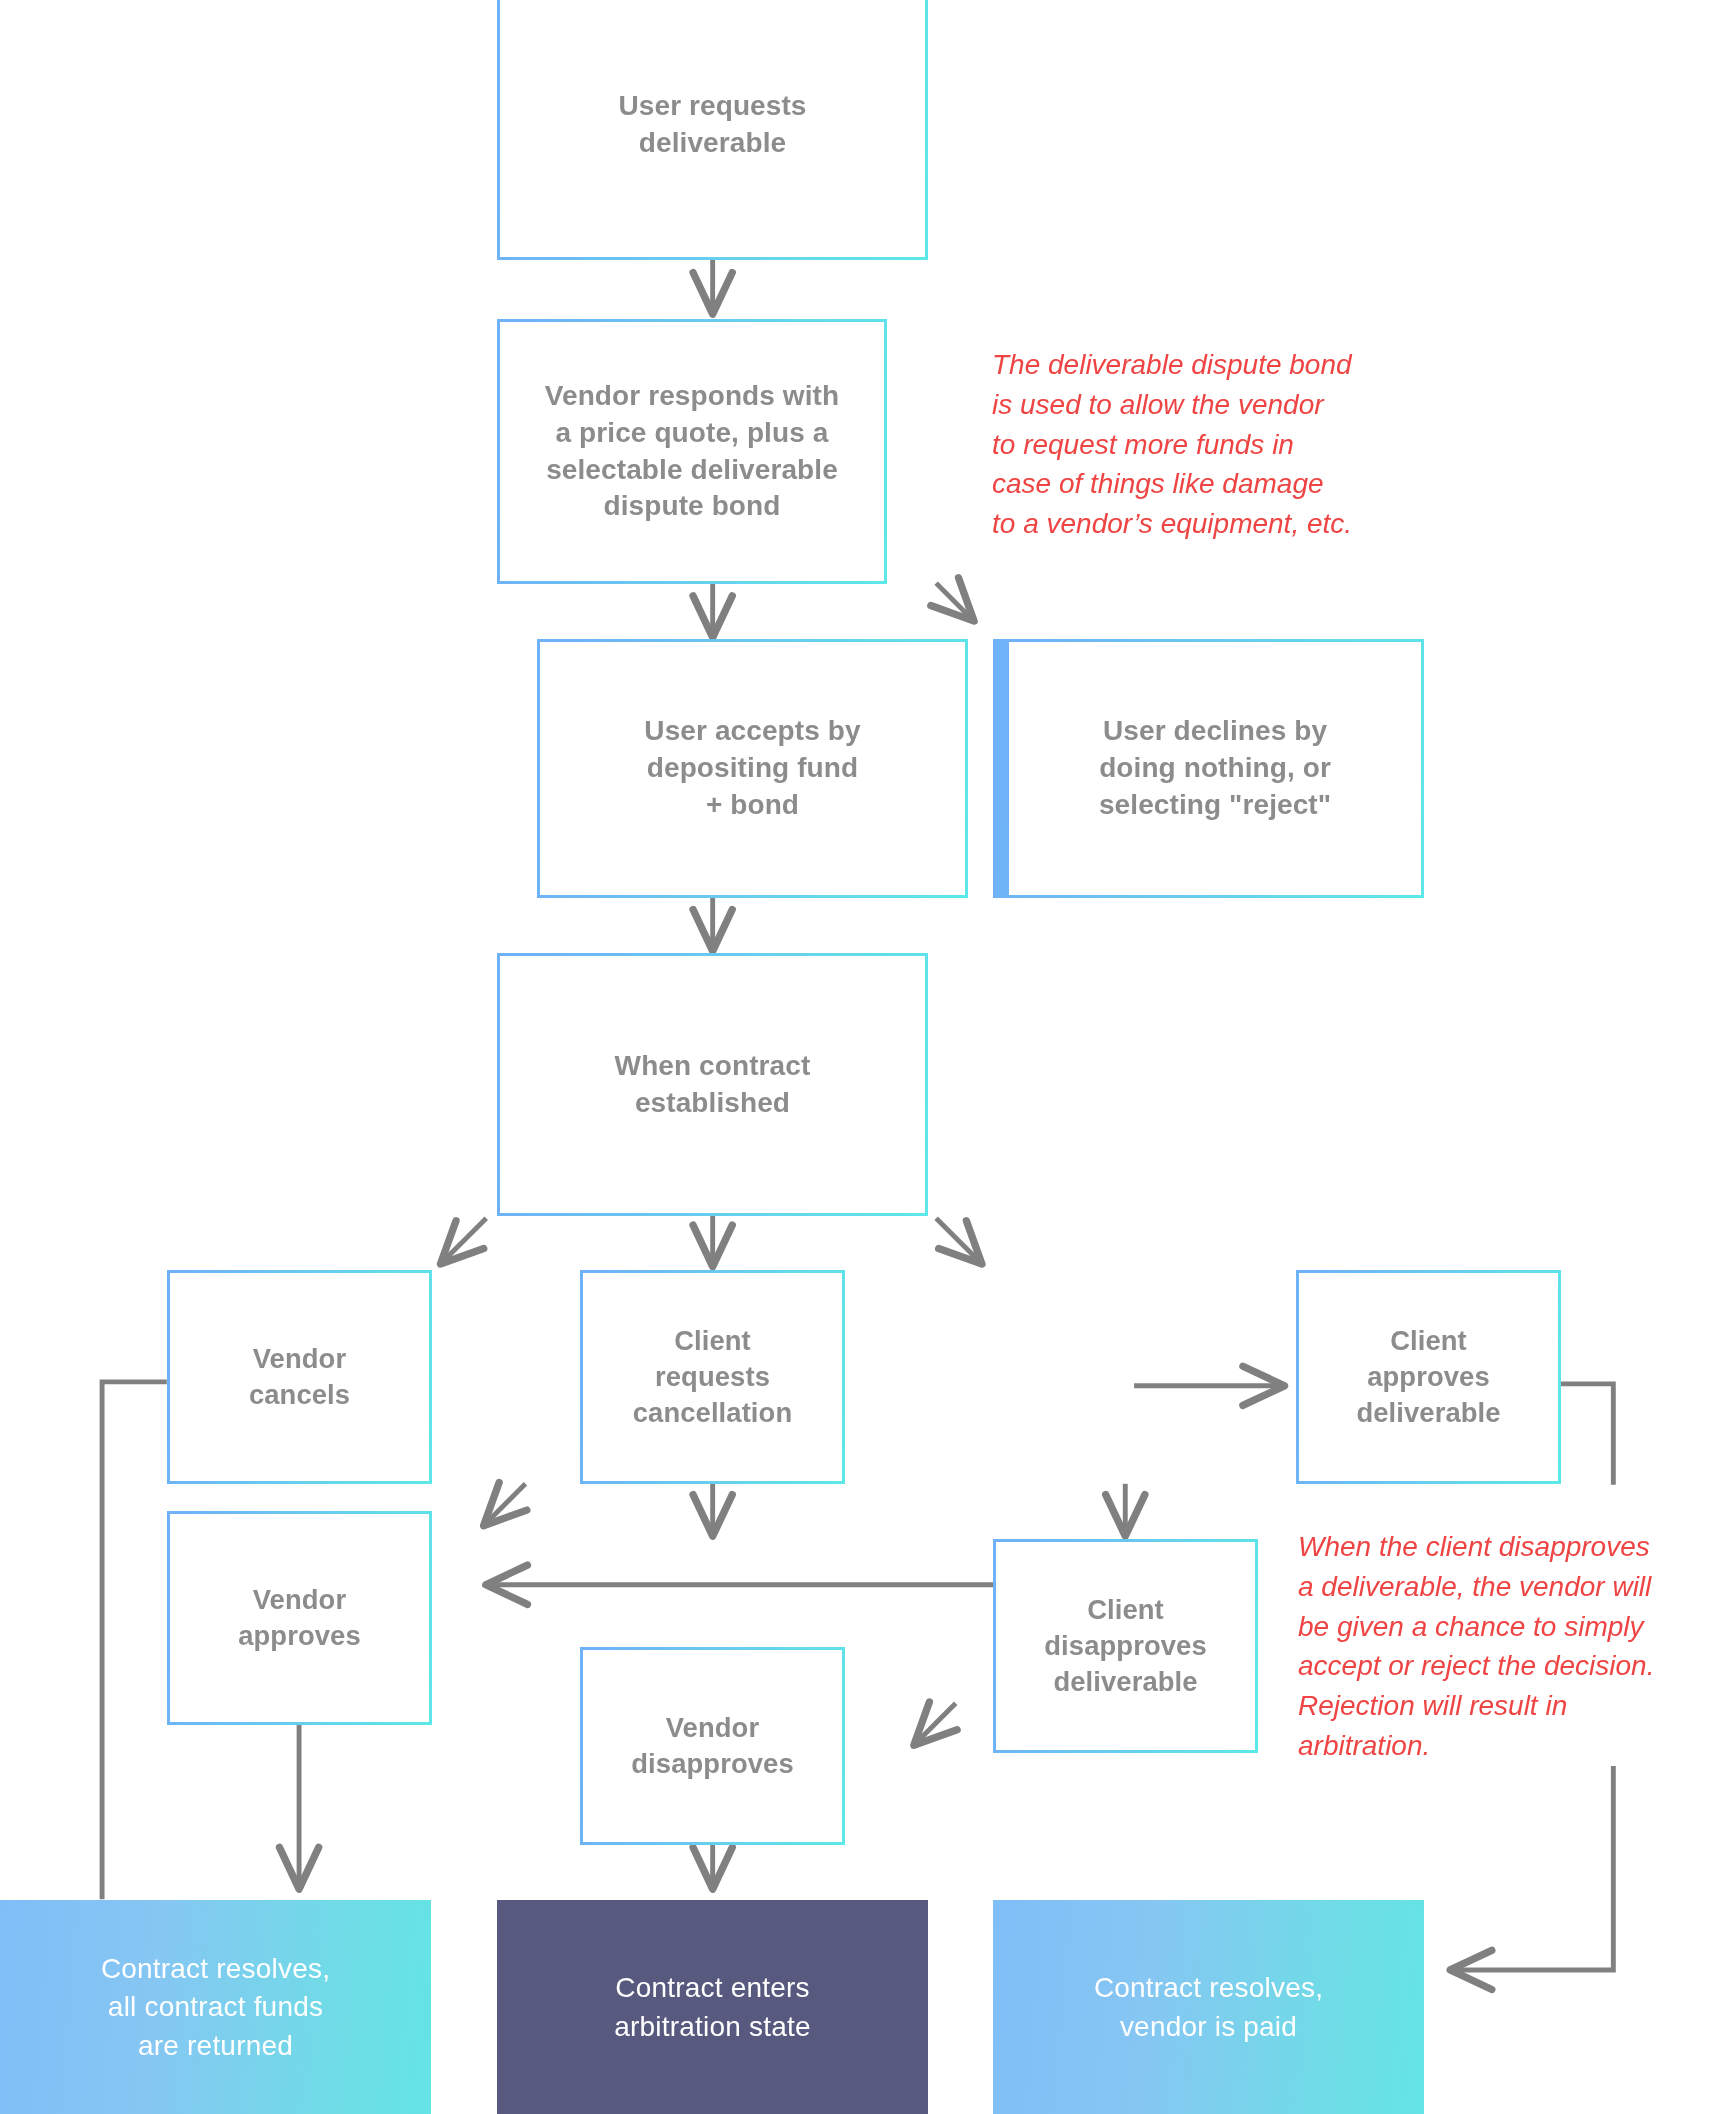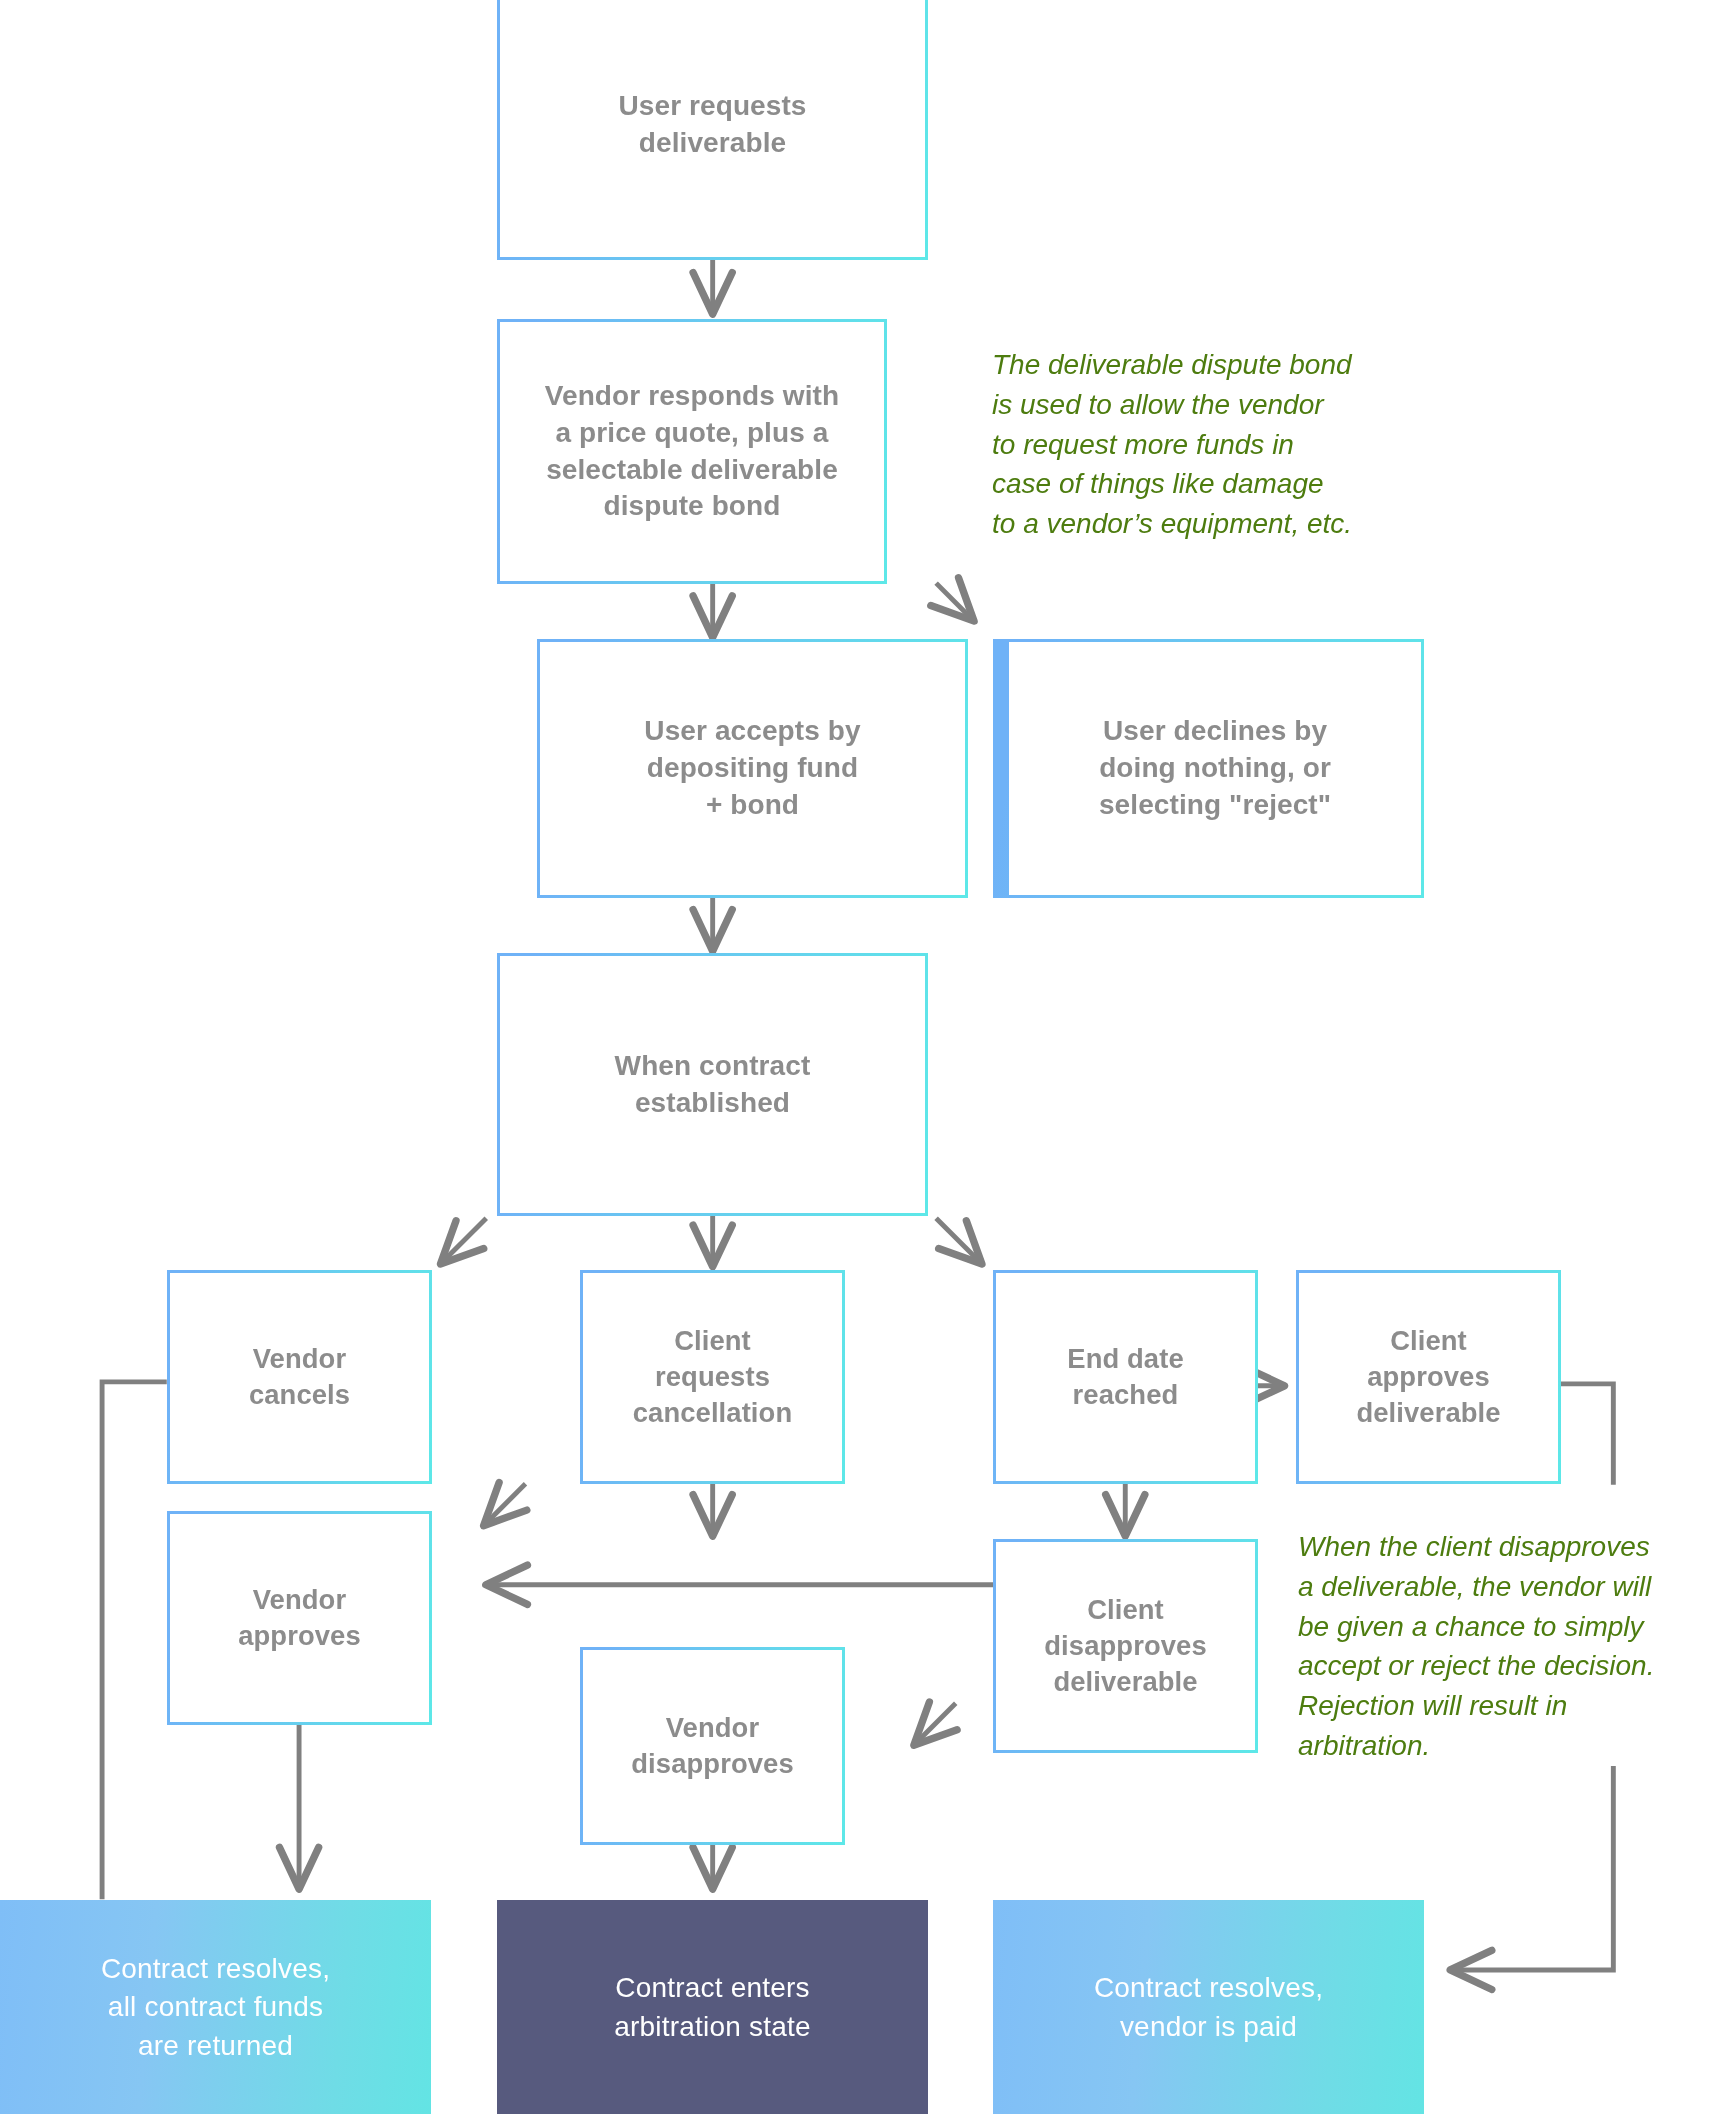--- a/index.html
+++ b/index.html
@@ -70,21 +70,21 @@
     letter-spacing: 0.2px;
   }
   .grad-fill {
     background-image: linear-gradient(95deg, #7FBEF7 0%, #86C6F3 35%, #6FDCE6 78%, #63E4E4 100%);
   }
   .solid-fill { background: #575a7e; }
 
   
   .annotation {
     position: absolute;
-    color: #4d7c0f;
+    color: #ef4444;
     font-style: italic;
     font-size: 28px;
     line-height: 1.42;
     white-space: pre-line;
     z-index: 3;
     background: #ffffff;
   }
 </style>
 </head>
 <body>
@@ -183,26 +183,20 @@
   </div>
 
   <div class="node tight" style="left:580px; top:1270px; width:265px; height:214px;">
     <div class="node-inner">
       <span class="node-label">Client
 requests
 cancellation</span>
     </div>
   </div>
 
-  <div class="node tight" style="left:993px; top:1270px; width:265px; height:214px;">
-    <div class="node-inner">
-      <span class="node-label">End date
-reached</span>
-    </div>
-  </div>
 
   <div class="node tight" style="left:1296px; top:1270px; width:265px; height:214px;">
     <div class="node-inner">
       <span class="node-label">Client
 approves
 deliverable</span>
     </div>
   </div>
 
   <div class="node tight" style="left:167px; top:1511px; width:265px; height:214px;">

